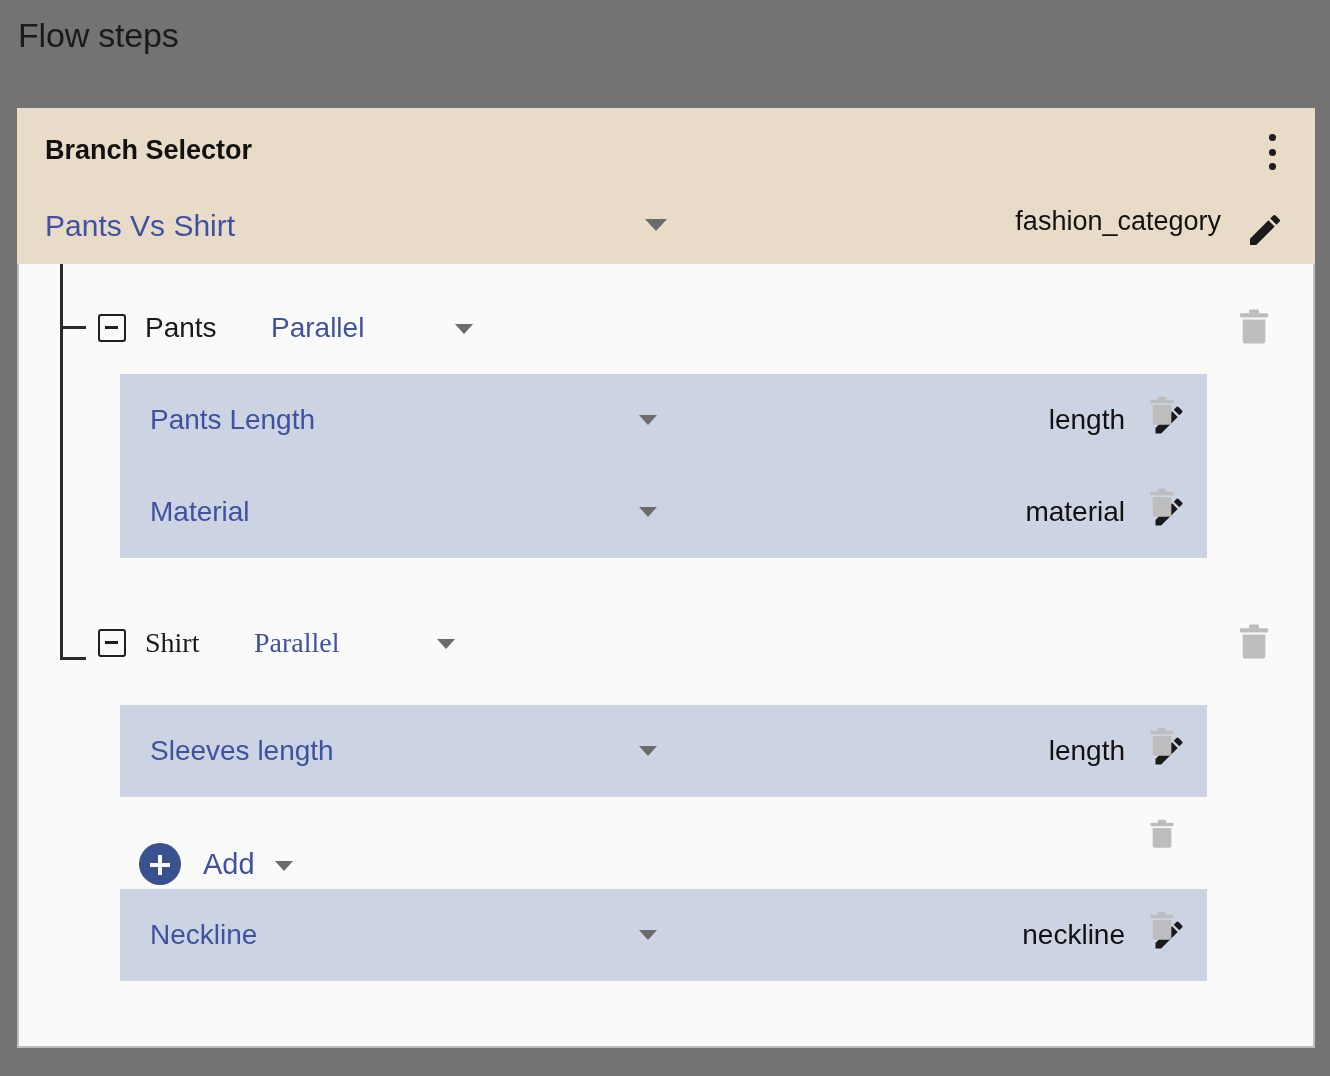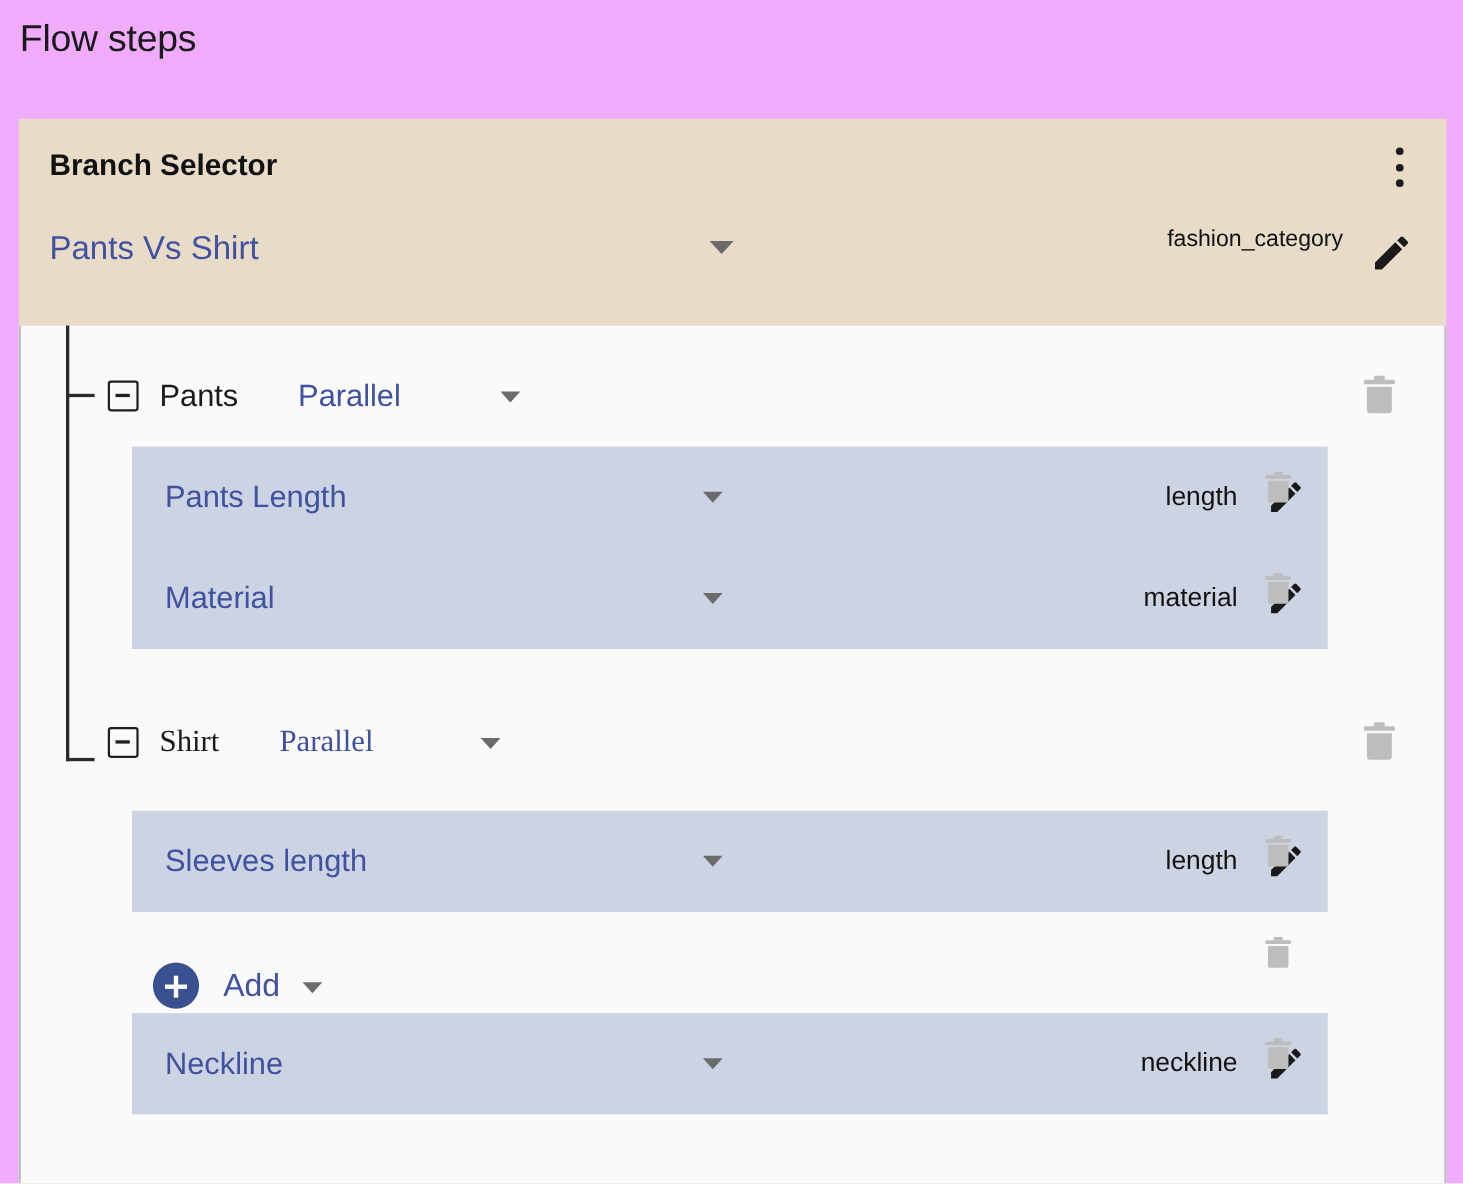--- a/index.html
+++ b/index.html
@@ -8,21 +8,21 @@
     width: 1330px; height: 1076px;
     background: #f9f9f9;
     font-family: "Liberation Sans", sans-serif;
     -webkit-font-smoothing: antialiased;
   }
 
   #page {
     position: relative;
     width: 1330px;
     height: 1076px;
-    background: #f0abfc;
+    background: #737373;
     overflow: hidden;
   }
 
   
   .page-title {
     position: absolute;
     left: 18px; top: 16px;
     font-size: 34px;
     color: #1a1a1a;
     letter-spacing: -0.2px;
@@ -32,21 +32,21 @@
   .panel {
     position: absolute;
     left: 17px; top: 108px;
     width: 1298px;
     height: 944px;
   }
 
   
   .panel-header {
     position: relative;
-    height: 188px;
+    height: 156px;
     background: #e8dcc8;
     padding: 4px;
   }
   .header-title {
     position: absolute;
     left: 28px; top: 27px;
     font-size: 27px;
     font-weight: bold;
     color: #111;
   }
@@ -96,21 +96,21 @@
     border-right-width: 9px;
     border-top-width: 10px;
   }
   .header-caret {
     position: absolute;
     left: 628px; top: 19px;
   }
   .header-field {
     position: absolute;
     right: 94px; top: 6px;
-    font-size: 21px;
+    font-size: 27px;
     color: #111;
     text-align: center;
     white-space: nowrap;
   }
   .header-pencil {
     position: absolute;
     right: 30px; top: 10px;
     width: 40px; height: 40px;
     cursor: pointer;
   }
@@ -210,21 +210,21 @@
     font-size: 28px;
     color: #3f51a0;
   }
   .step-caret {
     position: absolute;
     left: 519px;
   }
   .step-value {
     position: absolute;
     right: 82px;
-    font-size: 24px;
+    font-size: 28px;
     color: #111;
     white-space: nowrap;
   }
   .step-pencil {
     position: absolute;
     right: 20px;
     width: 36px; height: 36px;
     cursor: pointer;
   }
   .step-trash {

